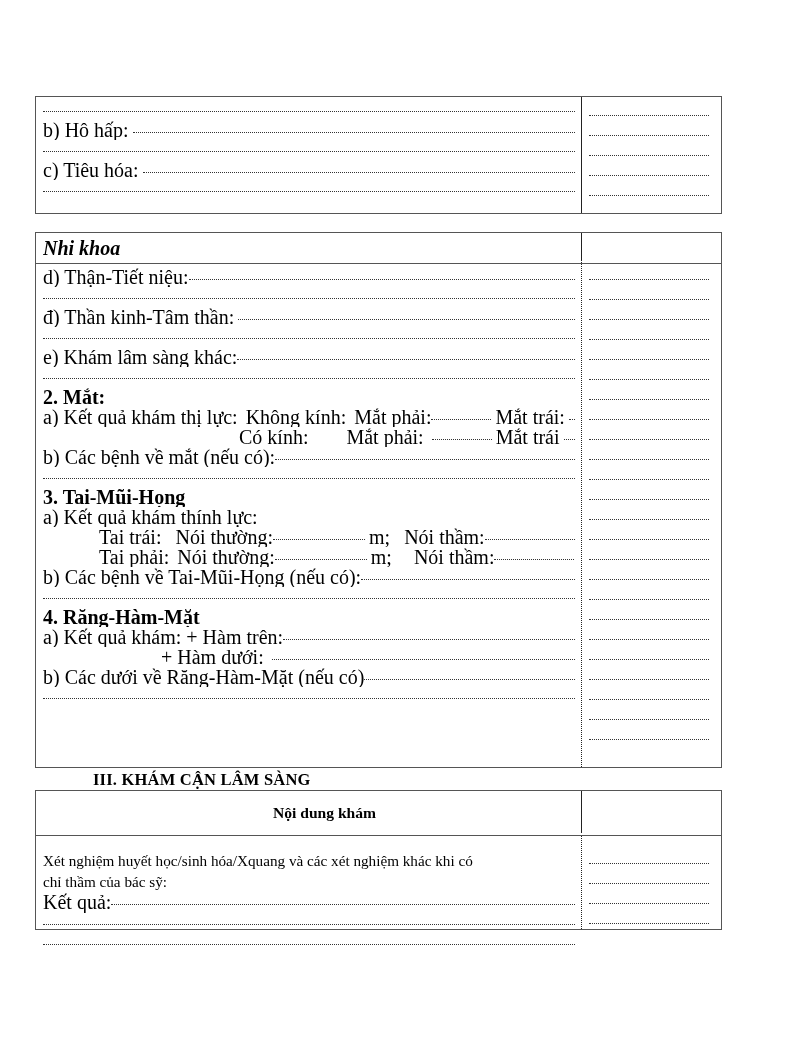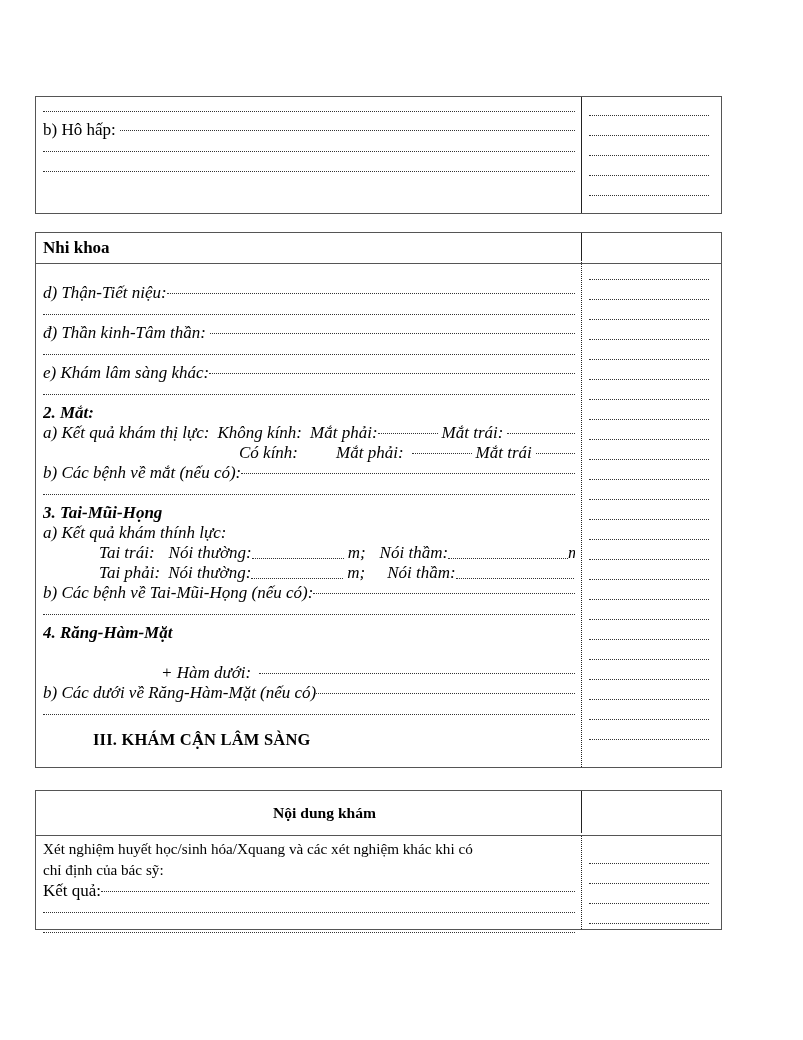--- a/index.html
+++ b/index.html
@@ -60,21 +60,21 @@
     bottom: 0;
     box-sizing: border-box;
     padding: 6px 8px 0 8px;
   }
 
   
   .row {
     display: flex;
     align-items: baseline;
     white-space: nowrap;
-    font-size: 17px;
+    font-size: 20px;
     line-height: 20px;
     height: 20px;
     overflow: hidden;
   }
   .row.bold { font-weight: bold; }
   .lbl { flex: 0 0 auto; }
   .fill {
     flex: 1 1 auto;
     border-bottom: 1.4px dotted #333;
     position: relative;
@@ -112,21 +112,21 @@
   }
   .rline::after {
     content: "";
     position: absolute;
     left: 0;
     right: 4px;
     top: 12px;
     border-bottom: 1.5px dotted #333;
   }
 
-  .indent-1 { padding-left: 56px; align-items: flex-end; }
+  .indent-1 { padding-left: 56px; }
   .indent-2 { padding-left: 118px; }
   .indent-3 { padding-left: 196px; }
 
   
   .section-head {
     position: absolute;
     font-weight: bold;
     font-size: 16.5px;
     letter-spacing: 0.2px;
     white-space: nowrap;
@@ -163,44 +163,49 @@
     <div class="vdiv solid" style="left:545px;"></div>
 
     <div class="col-left" style="width:545px; height:100%;">
       <div class="ruled"></div>
       <div class="row">
         <span class="lbl">b) Hô hấp:</span>
         <span class="gap sp4"></span>
         <span class="fill"></span>
       </div>
       <div class="ruled"></div>
+      <div class="row">
+        <span class="lbl">c) Tiêu hóa:</span>
+        <span class="gap sp4"></span>
+        <span class="fill"></span>
+      </div>
       <div class="ruled"></div>
     </div>
 
     <div class="col-right" style="width:140px;">
       <div class="rline"></div>
       <div class="rline"></div>
       <div class="rline"></div>
       <div class="rline"></div>
       <div class="rline"></div>
     </div>
   </div>
 
   <div class="tbl" style="left:35px; top:232px; width:687px; height:536px;">
     <div class="vdiv" style="left:545px;"></div>
     <div class="vdiv solid" style="left:545px; top:0; bottom:506px;"></div>
     <div class="hdiv" style="top:30px;"></div>
 
-    <div class="col-left" style="width:545px; height:30px; padding-top:5px;">
+    <div class="col-left" style="width:545px; height:30px; padding-top:5px;font-style:italic;">
       <div class="row bold">
         <span class="lbl">Nhi khoa</span>
       </div>
     </div>
 
-    <div class="col-left" style="top:30px; width:545px; height:506px; padding-top:20px;font-style:italic;">
+    <div class="col-left" style="top:30px; width:545px; height:506px; padding-top:4px;">
 
       <div class="row">
         <span class="lbl">d) Thận-Tiết niệu:</span>
         <span class="fill"></span>
       </div>
       <div class="ruled"></div>
 
       <div class="row">
         <span class="lbl">đ) Thần kinh-Tâm thần:</span>
         <span class="gap sp4"></span>
@@ -287,20 +292,21 @@
         <span class="lbl">b) Các bệnh về Tai-Mũi-Họng (nếu có):</span>
         <span class="fill"></span>
       </div>
       <div class="ruled"></div>
 
       <div class="row bold">
         <span class="lbl">4. Răng-Hàm-Mặt</span>
       </div>
 
       <div class="row">
+        <span class="lbl">a) Kết quả khám: + Hàm trên:</span>
         <span class="fill"></span>
       </div>
 
       <div class="row indent-2">
         <span class="lbl">+ Hàm dưới:</span>
         <span class="gap sp8"></span>
         <span class="fill"></span>
       </div>
 
       <div class="row">
@@ -331,36 +337,36 @@
       <div class="rline"></div>
       <div class="rline"></div>
       <div class="rline"></div>
       <div class="rline"></div>
       <div class="rline"></div>
       <div class="rline"></div>
       <div class="rline"></div>
     </div>
   </div>
 
-  <div class="section-head" style="left:93px; top:730px;">
+  <div class="section-head" style="left:93px; top:770px;">
     <span>III. KHÁM CẬN LÂM SÀNG</span>
   </div>
 
   <div class="tbl" style="left:35px; top:790px; width:687px; height:140px;">
     <div class="vdiv solid" style="left:545px; top:0; bottom:96px;"></div>
     <div class="vdiv" style="left:545px; top:44px;"></div>
     <div class="hdiv" style="top:44px;"></div>
 
     <div class="th-col" style="left:16px; width:545px;">
       <div class="th">Nội dung khám</div>
     </div>
 
-    <div class="col-left" style="top:44px; width:545px; height:96px; padding-top:3px;">
+    <div class="col-left" style="top:44px; width:545px; height:96px; padding-top:15px;">
       <div class="para">Xét nghiệm huyết học/sinh hóa/Xquang và các xét nghiệm khác khi có</div>
-      <div class="para">chỉ định của bác sỹ:</div>
+      <div class="para">chỉ thầm của bác sỹ:</div>
       <div class="row" style="height:21px; line-height:21px;">
         <span class="lbl">Kết quả:</span>
         <span class="fill"></span>
       </div>
       <div class="ruled"></div>
       <div class="ruled"></div>
     </div>
 
     <div class="col-right" style="top:44px; width:140px; padding-top:16px;">
       <div class="rline"></div>

